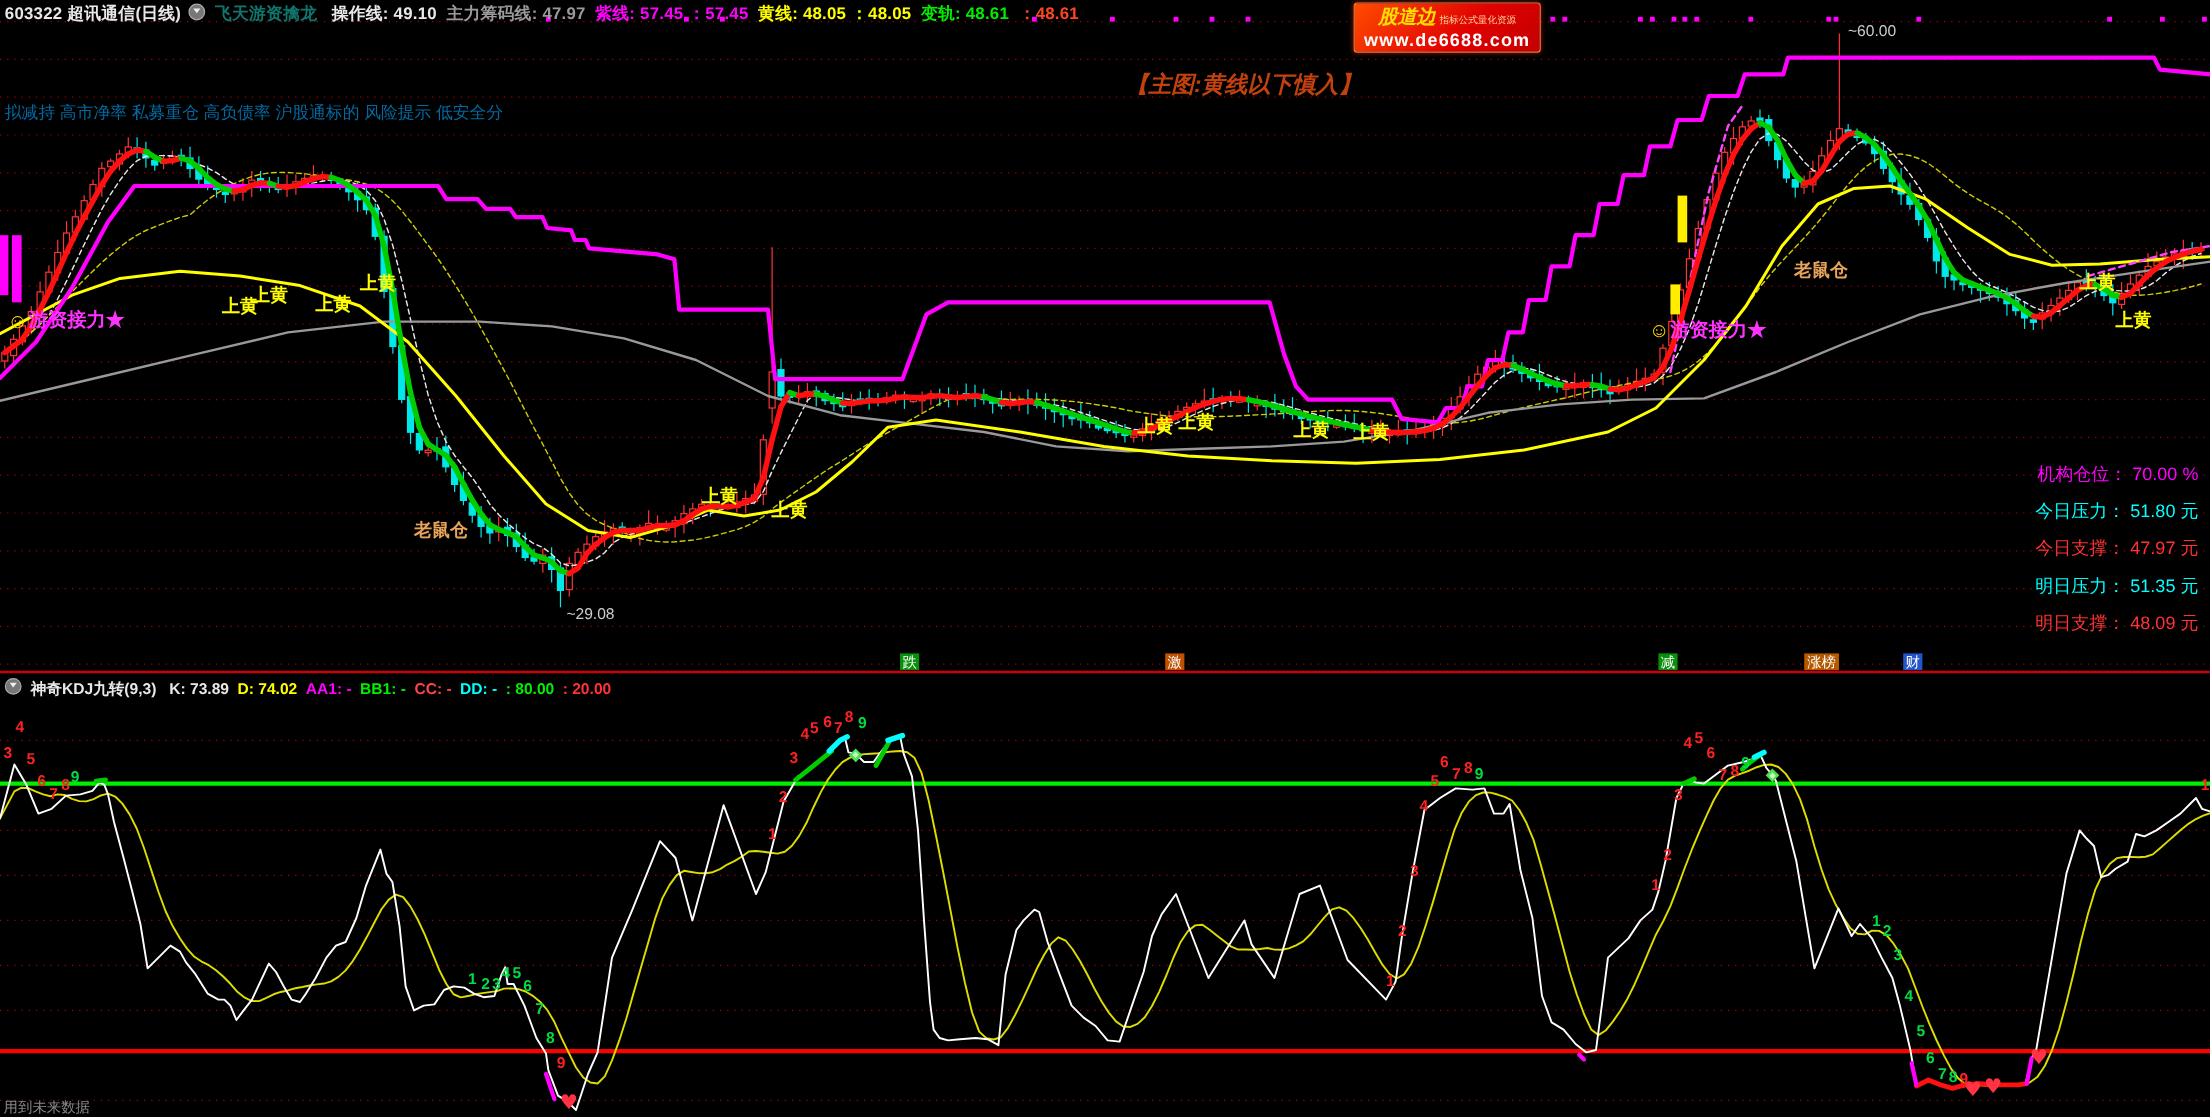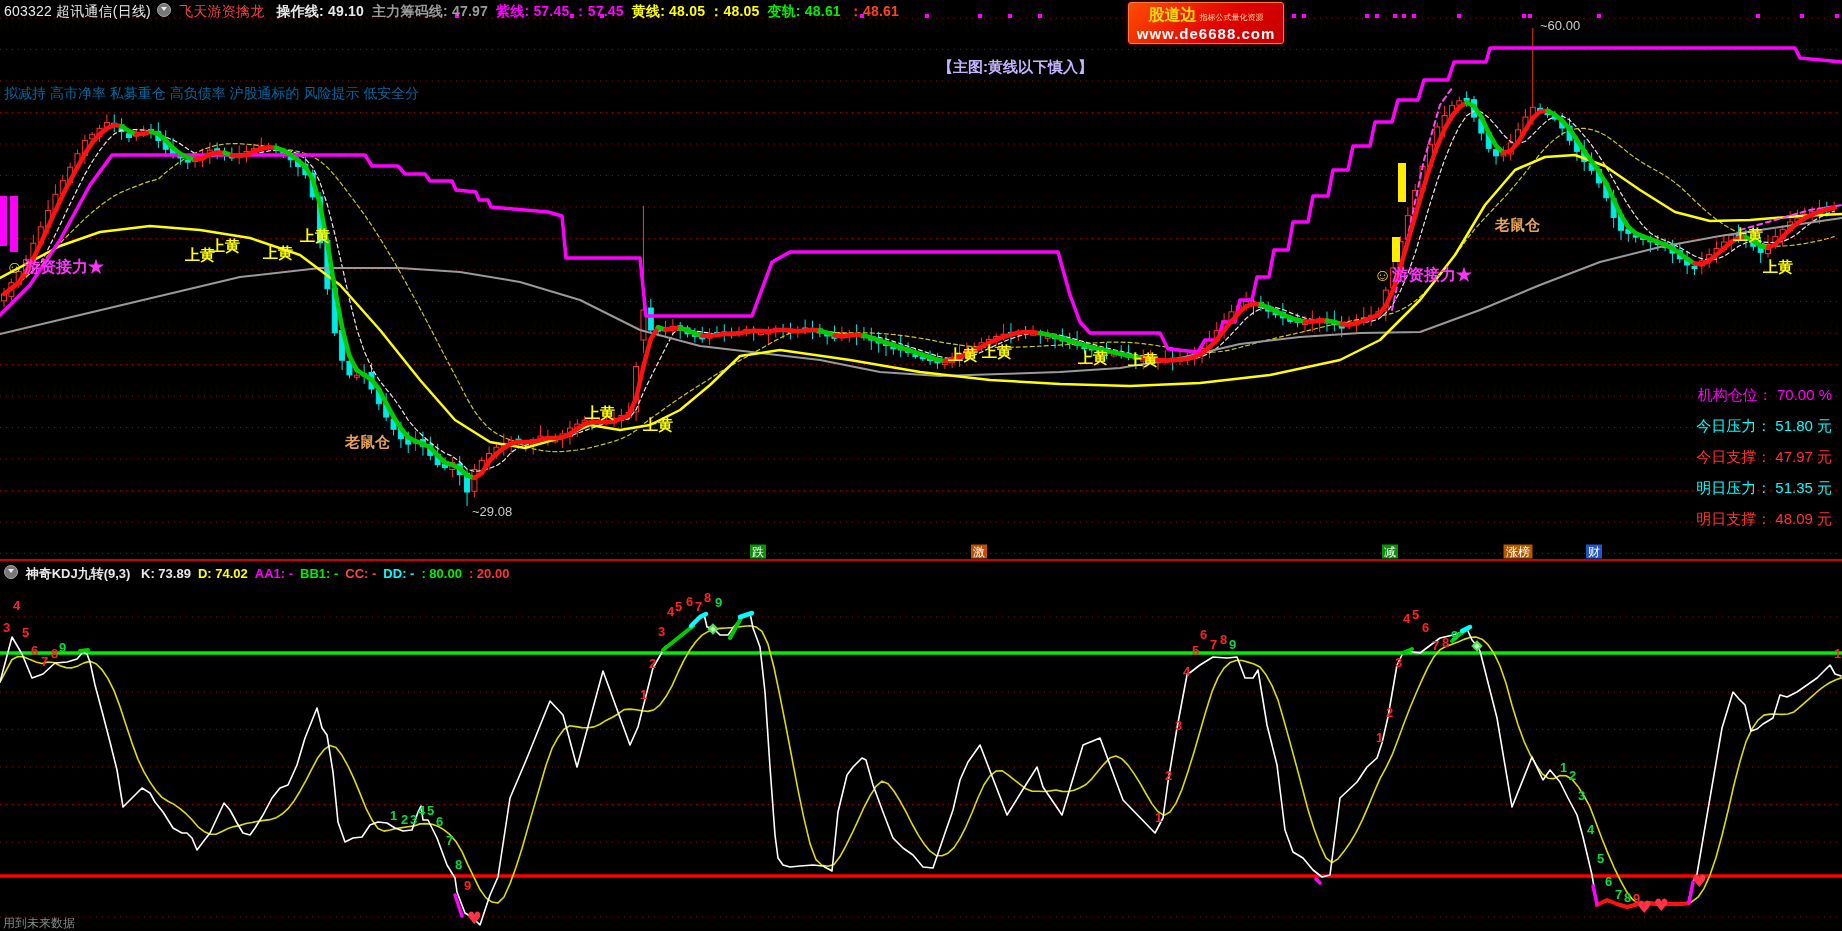--- a/index.html
+++ b/index.html
@@ -1,33 +1,33 @@
 <!DOCTYPE html>
 <html><head>
 <meta charset="utf-8">
 <style>
   html,body{margin:0;padding:0;background:#000;}
   #app{position:relative;width:1842px;height:931px;background:#000;overflow:hidden;
        font-family:"Liberation Sans","DejaVu Sans",sans-serif;}
   .abs{position:absolute;white-space:nowrap;}
   .hdr{font-size:14px;letter-spacing:0.2px;}
-  .hdr b{font-weight:normal;}
+  .hdr b{font-weight:bold;}
   .concept{font-size:14px;color:#ffff00;}
   .risk{font-size:14px;color:#0369a1;}
-  .hint{font-size:15px;font-weight:bold;color:#c4b5fd;}
+  .hint{font-size:19px;font-weight:bold;color:#c2410c;font-style:italic;}
   .panel-row{font-size:15px;font-weight:normal;text-align:right;}
   .subhdr{font-size:13px;}
   .circ-icon{display:inline-block;width:12px;height:12px;border-radius:50%;
              background:#777;border:1px solid #aaa;vertical-align:-1px;margin:0 4px 0 2px;position:relative;}
   .circ-icon::after{content:"";position:absolute;left:3px;top:3px;width:0;height:0;
              border-left:3px solid transparent;border-right:3px solid transparent;border-top:4px solid #eee;}
   #logo{left:1128px;top:2px;width:154px;height:40px;background:linear-gradient(135deg,#ff4d00,#e00000 60%,#c40000);
         border:1px solid #ff7744;border-radius:3px;text-align:center;line-height:1;box-shadow:0 0 4px #802000;}
   #logo .l1{margin-top:4px;}
-  #logo .brand{color:#ffe000;font-weight:bold;font-size:16px;}
+  #logo .brand{color:#ffe000;font-weight:bold;font-size:16px;font-style:italic;}
   #logo .tag{color:#ffd9a0;font-size:8px;margin-left:3px;}
   #logo .url{color:#ffffff;font-weight:bold;font-size:15px;letter-spacing:1px;margin-top:3px;}
   .footer{font-size:12px;color:#888;}
   svg{position:absolute;left:0;}
 </style>
 </head>
 <body>
 
 <div id="app">
 
@@ -992,21 +992,21 @@
         <text x="713" y="46" fill="#bbffbb" font-size="7" text-anchor="middle" font-family="&quot;DejaVu Sans&quot;,sans-serif">◆</text>
         <text x="1477" y="65" fill="#55dd55" font-size="15" text-anchor="middle" font-family="&quot;DejaVu Sans&quot;,sans-serif">◆</text>
         <text x="1477" y="63" fill="#bbffbb" font-size="7" text-anchor="middle" font-family="&quot;DejaVu Sans&quot;,sans-serif">◆</text>
       </g>
     </svg>
 
   <div class="abs hdr" style="left:4px;top:3px;z-index:4">
     <b style="color:#e8e8e8"><span>603322</span>
     <span>超讯通信(日线)</span></b>
     <span class="circ-icon"></span>
-    <b style="color:#ef4444"><span>飞天游资擒龙</span></b>
+    <b style="color:#0f766e"><span>飞天游资擒龙</span></b>
     <span id="hdr-fields"><span style="color: rgb(232, 232, 232); margin-left: 8px; font-weight: bold;">操作线: 49.10</span><span style="color: rgb(154, 154, 154); margin-left: 8px; font-weight: bold;">主力筹码线: 47.97</span><span style="color: rgb(255, 0, 255); margin-left: 8px; font-weight: bold;">紫线: 57.45 ：57.45</span><span style="color: rgb(255, 255, 0); margin-left: 8px; font-weight: bold;">黄线: 48.05 ：48.05</span><span style="color: rgb(0, 238, 0); margin-left: 8px; font-weight: bold;">变轨: 48.61</span><span style="color: rgb(255, 68, 34); margin-left: 8px; font-weight: bold;">：48.61</span></span>
   </div>
 
   <div class="abs risk" style="left:4px;top:85px;z-index:4">拟减持 高市净率 私募重仓 高负债率 沪股通标的 风险提示 低安全分</div>
 
   <div class="abs hint" style="left:938px;top:58px;z-index:4">【主图:黄线以下慎入】</div>
 
   <div id="logo" class="abs" style="z-index:5">
     <div class="l1"><span class="brand">股道边</span><span class="tag">指标公式量化资源</span></div>
     <div class="url">www.de6688.com</div>

